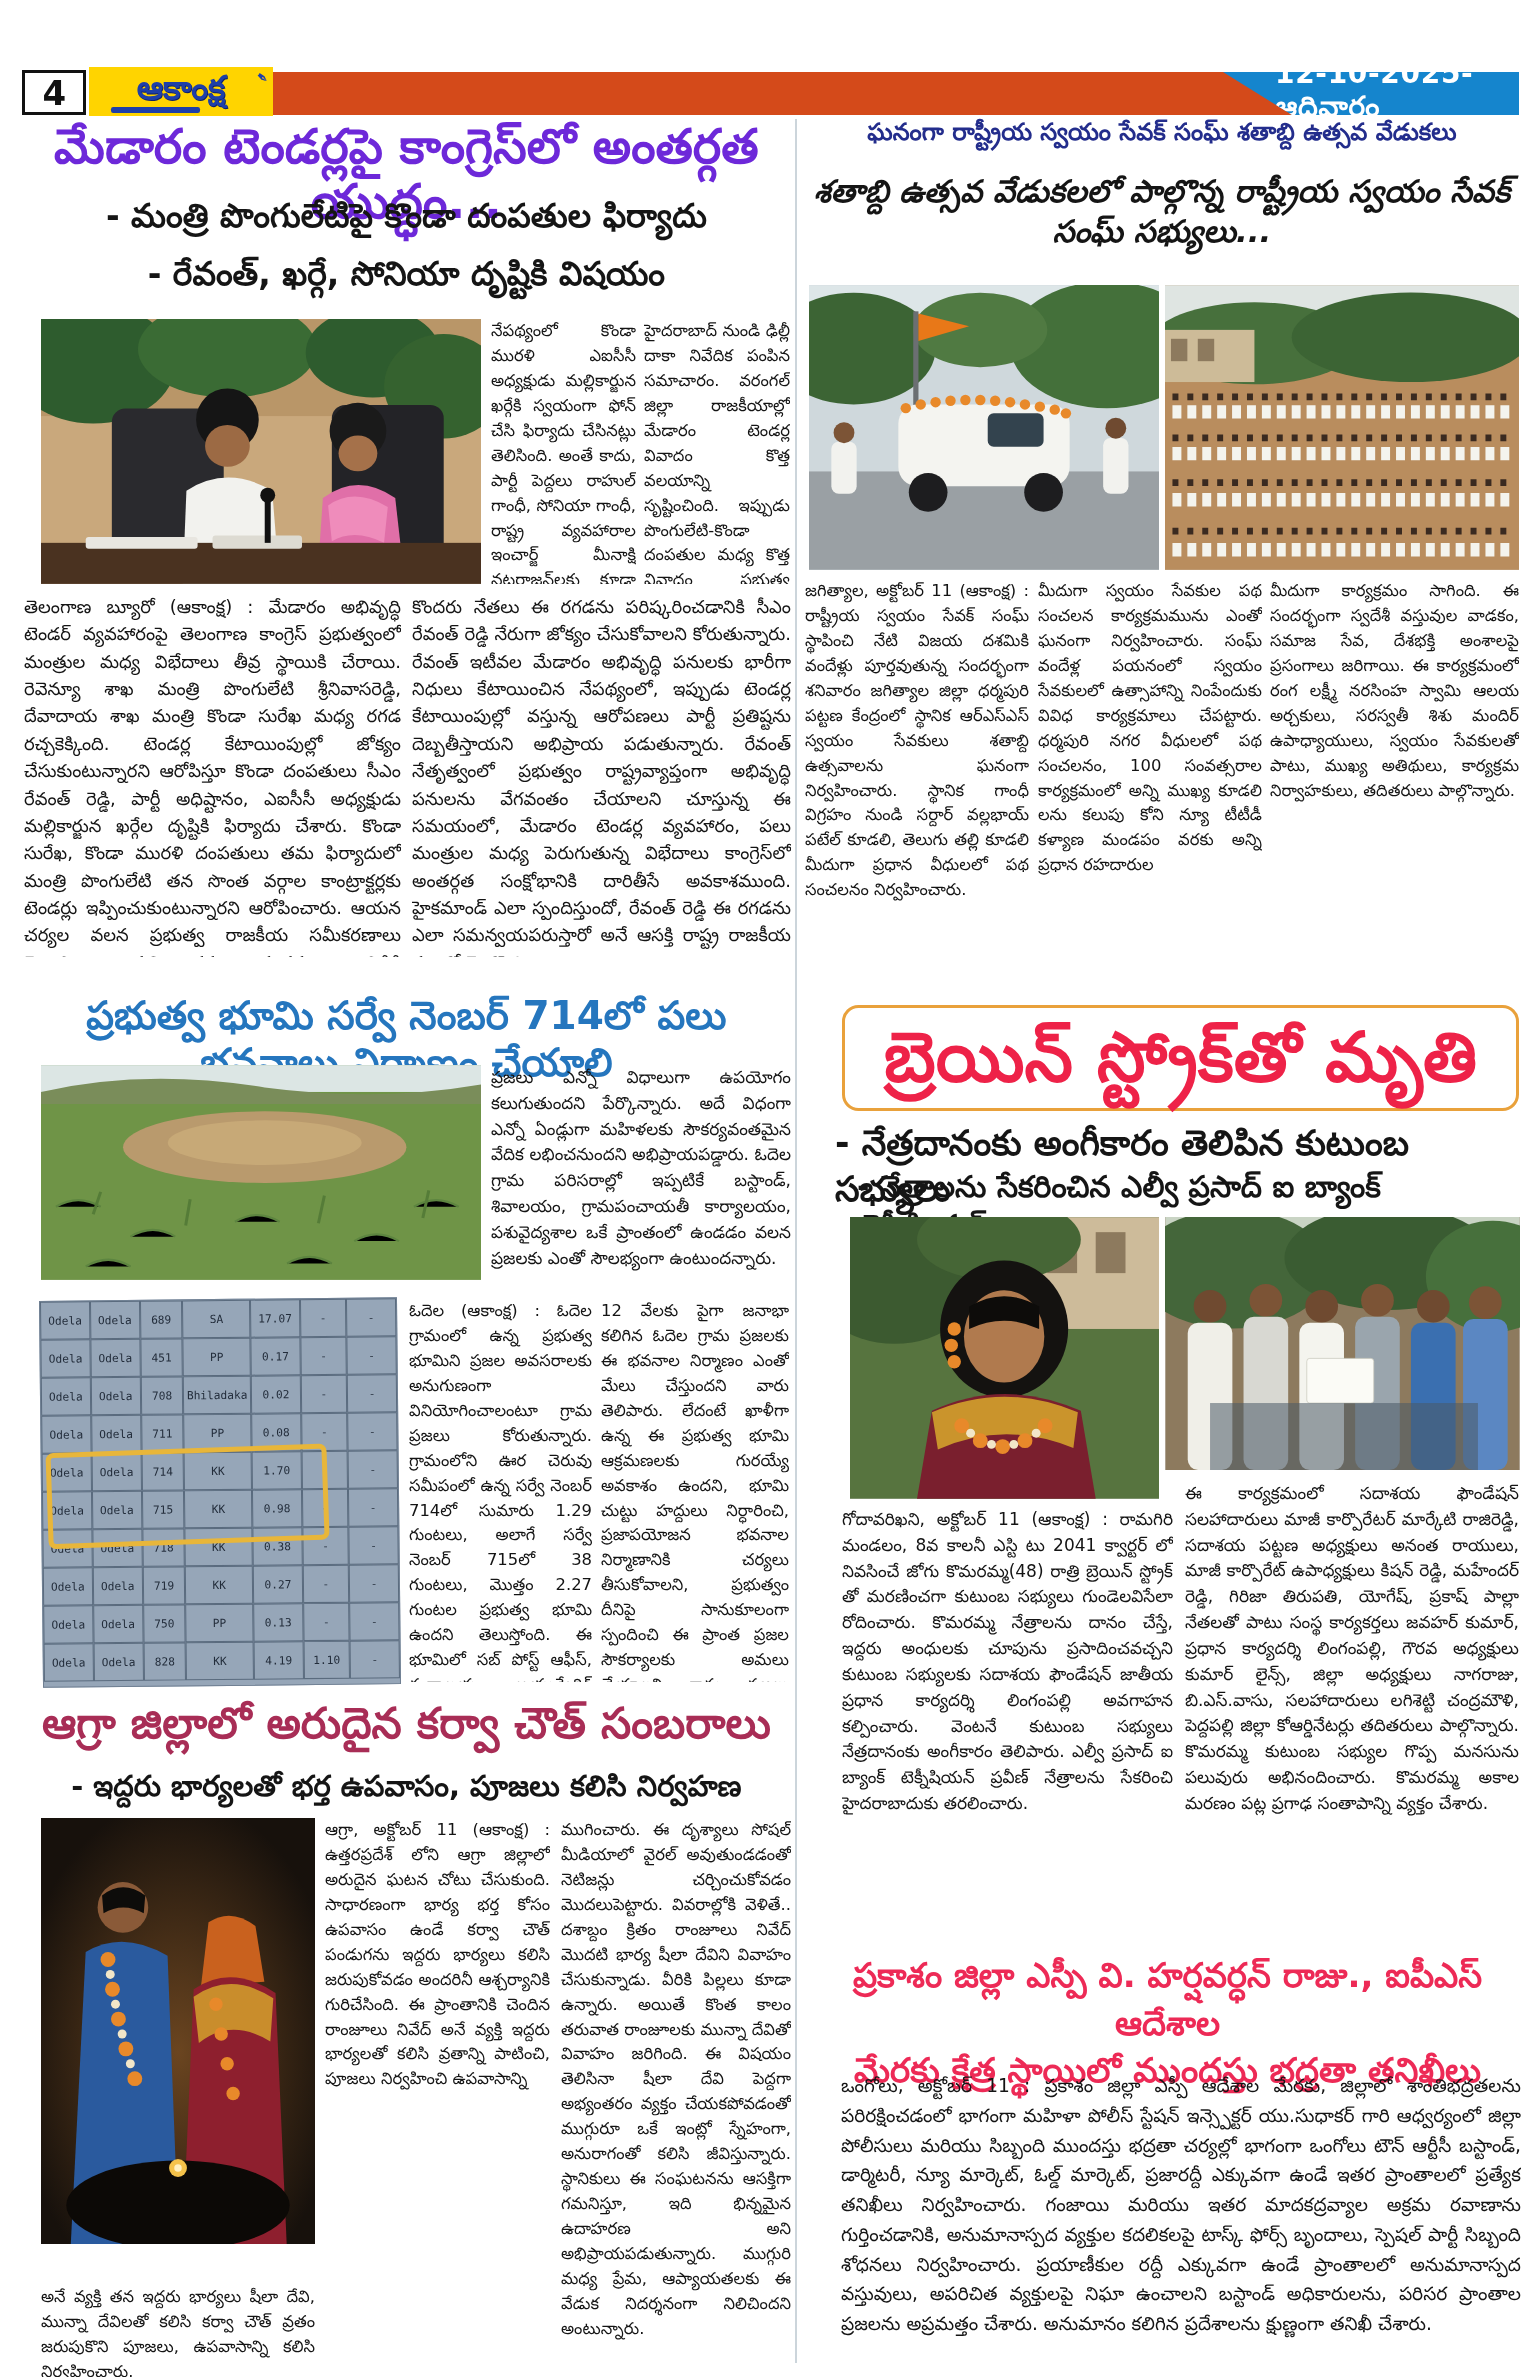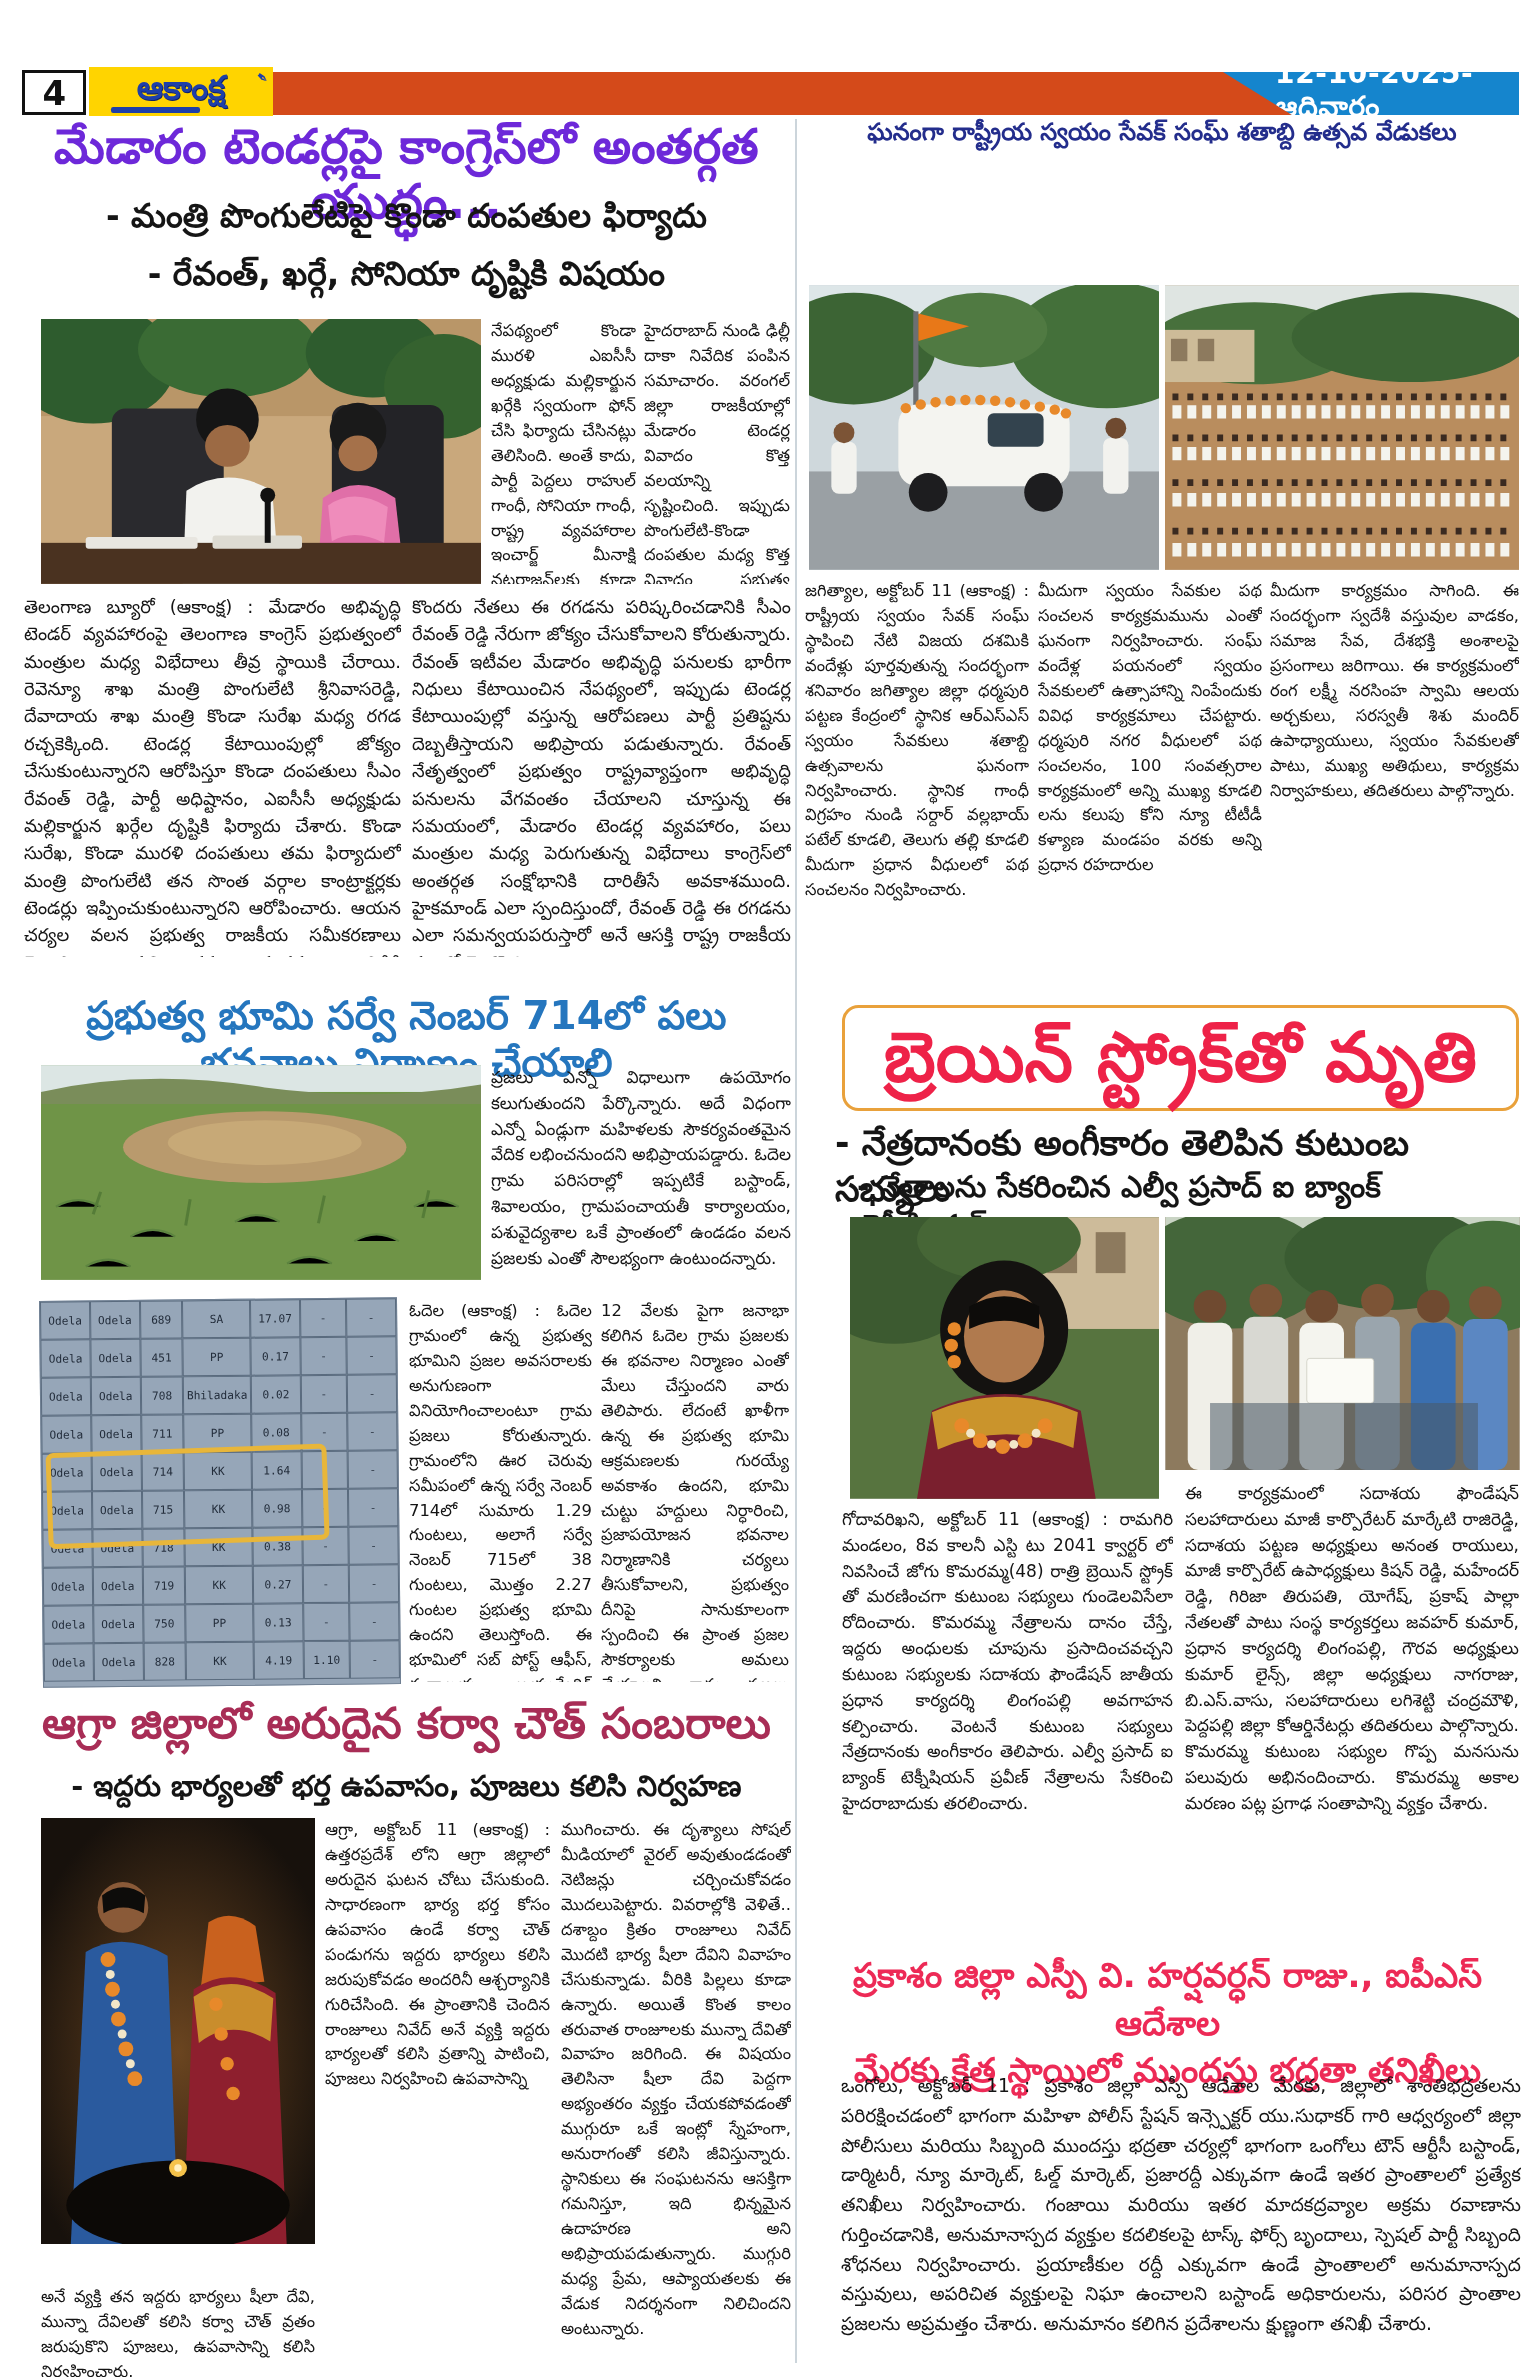--- a/index.html
+++ b/index.html
@@ -90,20 +90,21 @@
     </svg>
   </div>
 
   <div class="abs txt" style="left:491px;top:319px;width:145px;height:265px;font-size:16.4px;">నేపథ్యంలో కొండా మురళి ఎఐసీసీ అధ్యక్షుడు మల్లికార్జున ఖర్గేకి స్వయంగా ఫోన్ చేసి ఫిర్యాదు చేసినట్లు తెలిసింది. అంతే కాదు, పార్టీ పెద్దలు రాహుల్ గాంధీ, సోనియా గాంధీ, రాష్ట్ర వ్యవహారాల ఇంచార్జ్ మీనాక్షి నటరాజన్‌లకు కూడా పూర్తి వివరాలు అందజేశారు.</div>
   <div class="abs txt" style="left:644px;top:319px;width:146px;height:265px;font-size:16.4px;">హైదరాబాద్ నుండి ఢిల్లీ దాకా నివేదిక పంపిన సమాచారం. వరంగల్ జిల్లా రాజకీయాల్లో మేడారం టెండర్ల వివాదం కొత్త వలయాన్ని సృష్టించింది. ఇప్పుడు పొంగులేటి-కొండా దంపతుల మధ్య కొత్త వివాదం ప్రభుత్వ ఇమేజ్‌పై ప్రతికూల ప్రభావం చూపనుంది.</div>
 
   <div class="abs txt" style="left:24px;top:593px;width:377px;height:364px;font-size:18px;">తెలంగాణ బ్యూరో (ఆకాంక్ష) : మేడారం అభివృద్ధి టెండర్ వ్యవహారంపై తెలంగాణ కాంగ్రెస్ ప్రభుత్వంలో మంత్రుల మధ్య విభేదాలు తీవ్ర స్థాయికి చేరాయి. రెవెన్యూ శాఖ మంత్రి పొంగులేటి శ్రీనివాసరెడ్డి, దేవాదాయ శాఖ మంత్రి కొండా సురేఖ మధ్య రగడ రచ్చకెక్కింది. టెండర్ల కేటాయింపుల్లో జోక్యం చేసుకుంటున్నారని ఆరోపిస్తూ కొండా దంపతులు సీఎం రేవంత్ రెడ్డి, పార్టీ అధిష్టానం, ఎఐసీసీ అధ్యక్షుడు మల్లికార్జున ఖర్గేల దృష్టికి ఫిర్యాదు చేశారు. కొండా సురేఖ, కొండా మురళి దంపతులు తమ ఫిర్యాదులో మంత్రి పొంగులేటి తన సొంత వర్గాల కాంట్రాక్టర్లకు టెండర్లు ఇప్పించుకుంటున్నారని ఆరోపించారు. ఆయన చర్యల వలన ప్రభుత్వ రాజకీయ సమీకరణాలు దెబ్బతింటున్నాయని, తమ అనుచరులు ఒత్తిడికి గురవుతున్నారని పేర్కొన్నారు. ఈ విషయాన్ని హైకమాండ్ దృష్టికి తీసుకెళ్లి వెంటనే చర్యలు తీసుకోవాలని కోరారు. ఈ</div>
   <div class="abs txt" style="left:412px;top:593px;width:379px;height:364px;font-size:18px;">కొందరు నేతలు ఈ రగడను పరిష్కరించడానికి సీఎం రేవంత్ రెడ్డి నేరుగా జోక్యం చేసుకోవాలని కోరుతున్నారు. రేవంత్ ఇటీవల మేడారం అభివృద్ధి పనులకు భారీగా నిధులు కేటాయించిన నేపథ్యంలో, ఇప్పుడు టెండర్ల కేటాయింపుల్లో వస్తున్న ఆరోపణలు పార్టీ ప్రతిష్టను దెబ్బతీస్తాయని అభిప్రాయ పడుతున్నారు. రేవంత్ నేతృత్వంలో ప్రభుత్వం రాష్ట్రవ్యాప్తంగా అభివృద్ధి పనులను వేగవంతం చేయాలని చూస్తున్న ఈ సమయంలో, మేడారం టెండర్ల వ్యవహారం, పలు మంత్రుల మధ్య పెరుగుతున్న విభేదాలు కాంగ్రెస్‌లో అంతర్గత సంక్షోభానికి దారితీసే అవకాశముంది. హైకమాండ్ ఎలా స్పందిస్తుందో, రేవంత్ రెడ్డి ఈ రగడను ఎలా సమన్వయపరుస్తారో అనే ఆసక్తి రాష్ట్ర రాజకీయ వర్గాల్లో నెలకొంది.</div>
 
   <div class="abs hl-navy" style="left:805px;top:118px;width:714px;height:48px;font-size:24px;">ఘనంగా రాష్ట్రీయ స్వయం సేవక్ సంఘ్ శతాబ్ది ఉత్సవ వేడుకలు</div>
+  <div class="abs subhead" style="left:805px;top:171px;width:714px;height:109px;font-size:31px;font-style:italic;">శతాబ్ది ఉత్సవ వేడుకలలో పాల్గొన్న రాష్ట్రీయ స్వయం సేవక్ సంఘ్ సభ్యులు...</div>
 
   <div class="photo" style="left:809px;top:285px;width:350px;height:285px;">
     <svg width="350" height="285" viewBox="0 0 470 382">
       <rect width="470" height="382" fill="#cfd8dc"></rect>
       <rect y="0" width="470" height="90" fill="#dde6e8"></rect>
       <ellipse cx="60" cy="85" rx="110" ry="75" fill="#3c6434"></ellipse>
       <ellipse cx="400" cy="80" rx="130" ry="85" fill="#44703a"></ellipse>
       <ellipse cx="230" cy="60" rx="90" ry="50" fill="#507a42"></ellipse>
       <rect x="0" y="250" width="470" height="132" fill="#9aa0a4"></rect>
       <rect x="140" y="35" width="7" height="150" fill="#6b6f72"></rect>
@@ -228,21 +229,21 @@
         <span class="stcell">PP</span>
         <span class="stcell">0.08</span>
         <span class="stcell">-</span>
         <span class="stcell">-</span>
       </div>
     <div class="strow">
         <span class="stcell">Odela</span>
         <span class="stcell">Odela</span>
         <span class="stcell">714</span>
         <span class="stcell">KK</span>
-        <span class="stcell">1.64</span>
+        <span class="stcell">1.70</span>
         <span class="stcell">-</span>
         <span class="stcell">-</span>
       </div>
     <div class="strow">
         <span class="stcell">Odela</span>
         <span class="stcell">Odela</span>
         <span class="stcell">715</span>
         <span class="stcell">KK</span>
         <span class="stcell">0.98</span>
         <span class="stcell">-</span>

